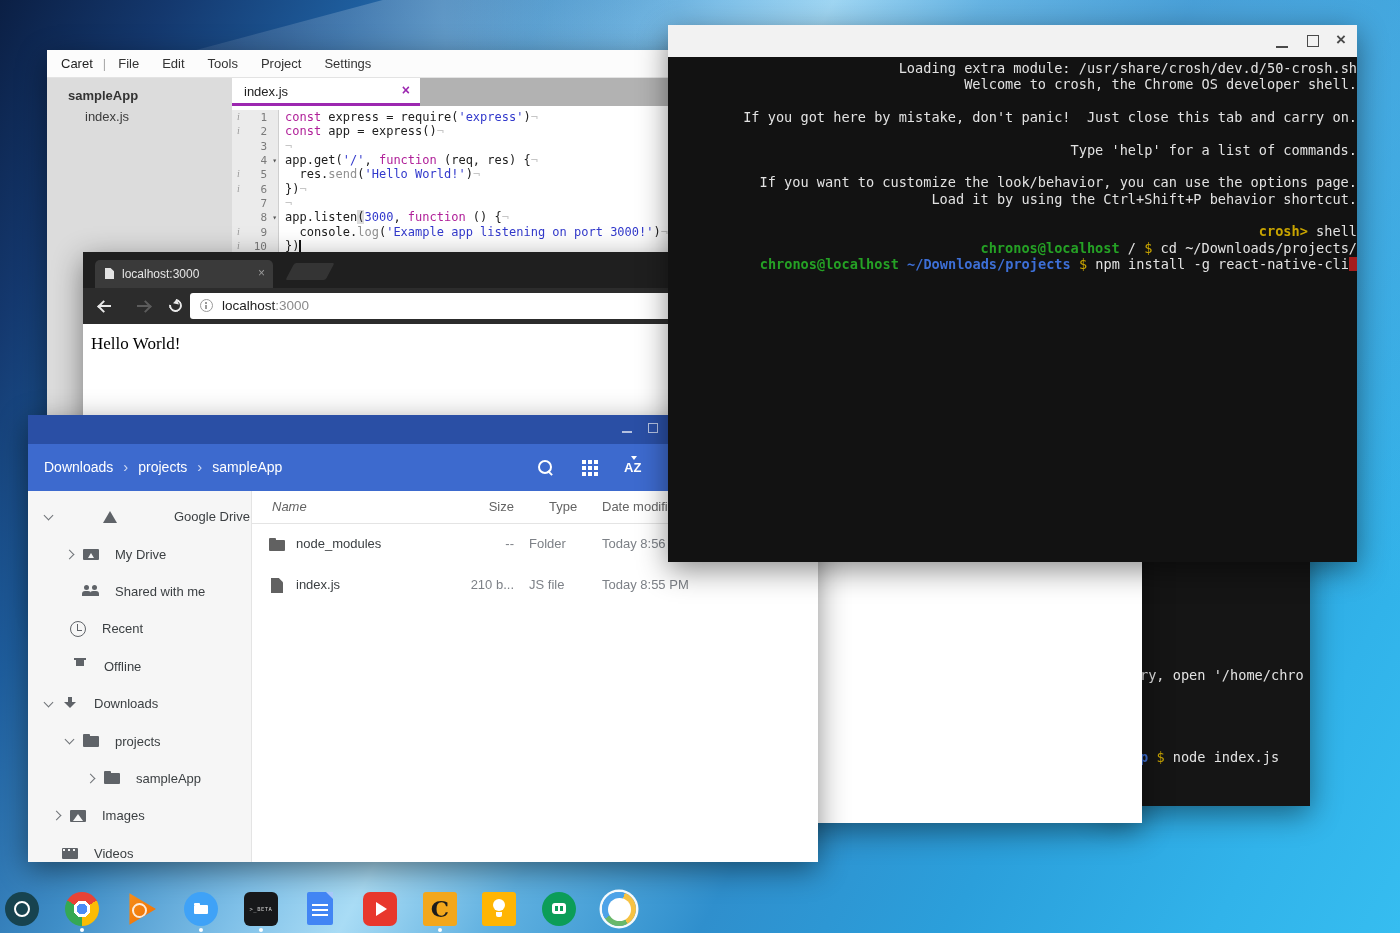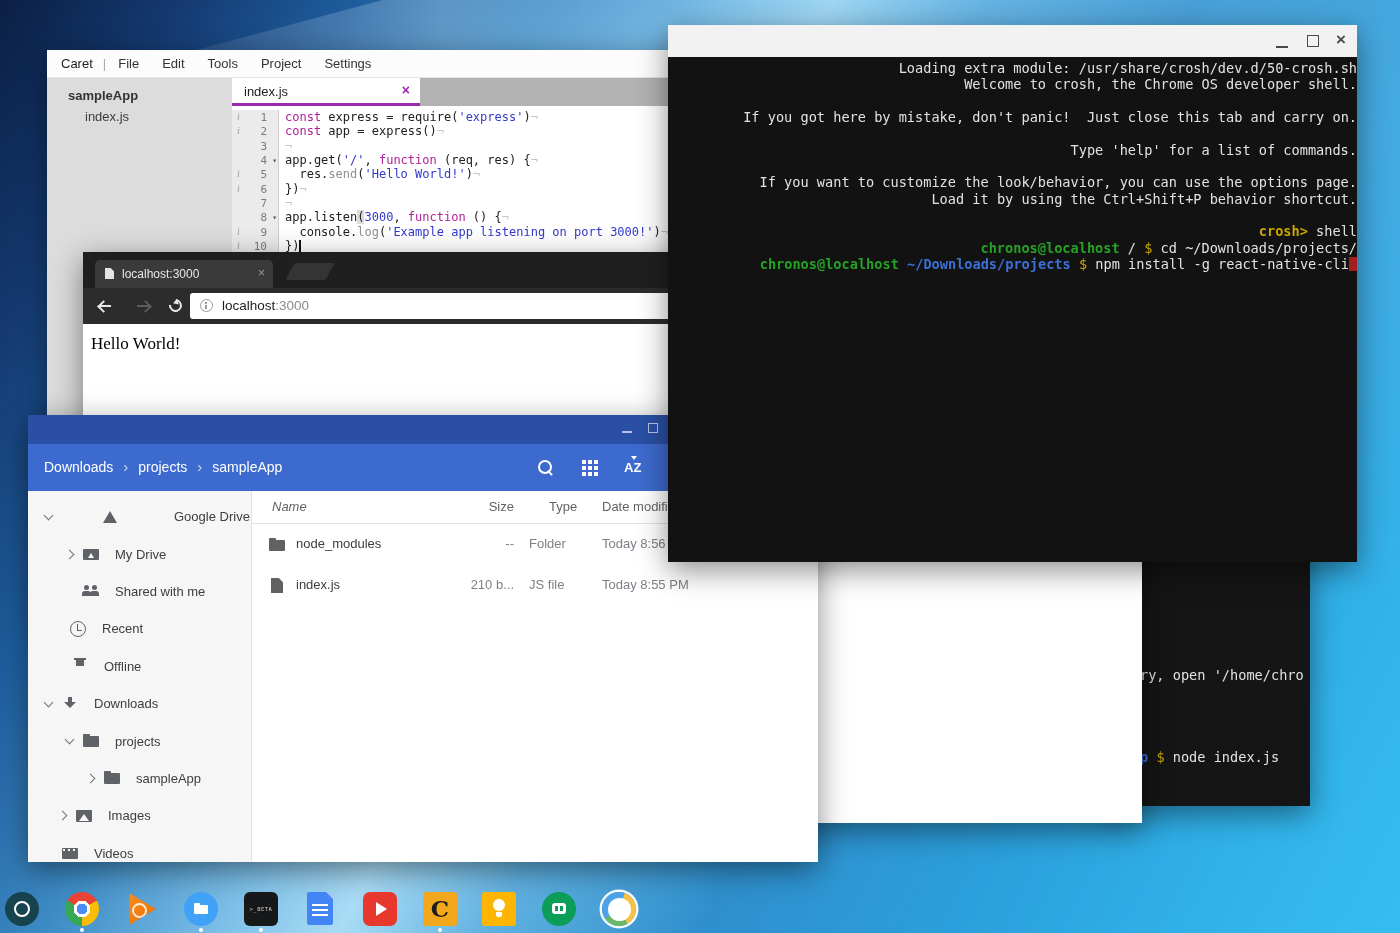--- a/index.html
+++ b/index.html
@@ -391,21 +391,21 @@
               <span class="ti ti-folder"></span>
               <span class="tlabel">projects</span>
             </div>
             <div class="tree-item" style="padding-left: 54px;">
               <span class="chev-box">
                 <span class="chev right"></span>
               </span>
               <span class="ti ti-folder"></span>
               <span class="tlabel">sampleApp</span>
             </div>
-            <div class="tree-item" style="padding-left: 26px;">
+            <div class="tree-item" style="padding-left: 20px;">
               <span class="chev-box">
                 <span class="chev right"></span>
               </span>
               <span class="ti ti-image"></span>
               <span class="tlabel">Images</span>
             </div>
             <div class="tree-item" style="padding-left: 12px;">
               <span class="chev-box"></span>
               <span class="ti ti-video"></span>
               <span class="tlabel">Videos</span>

